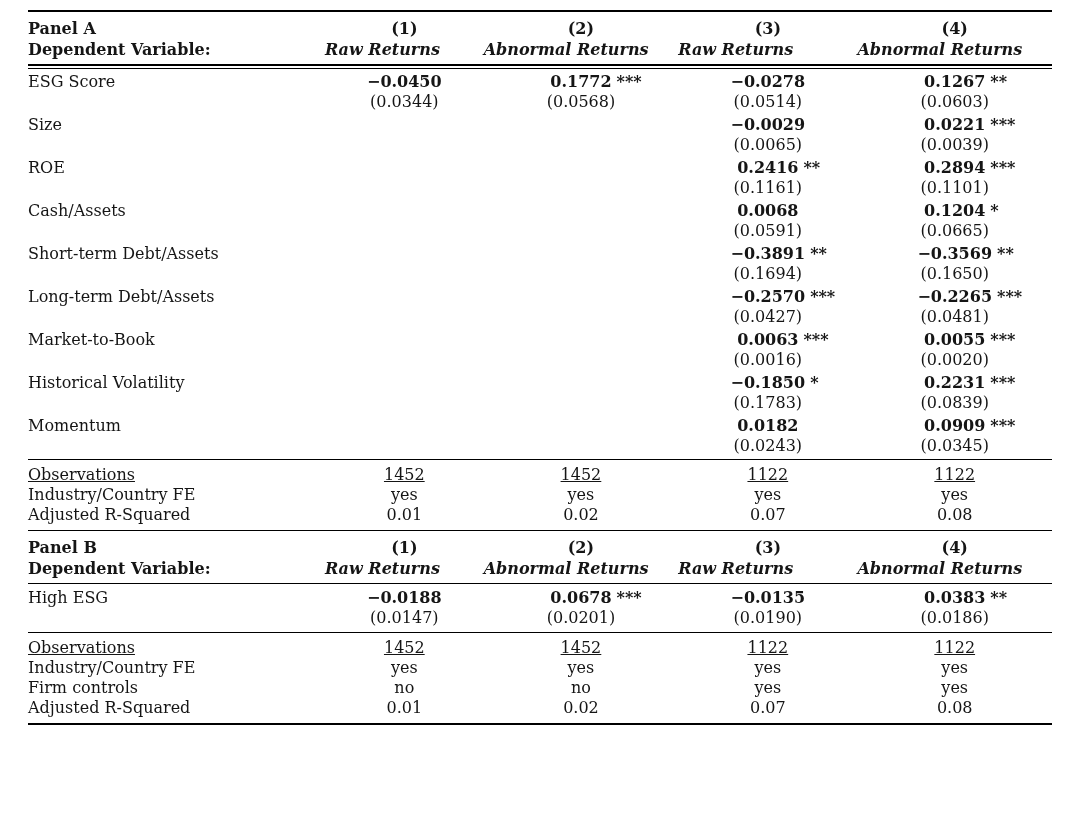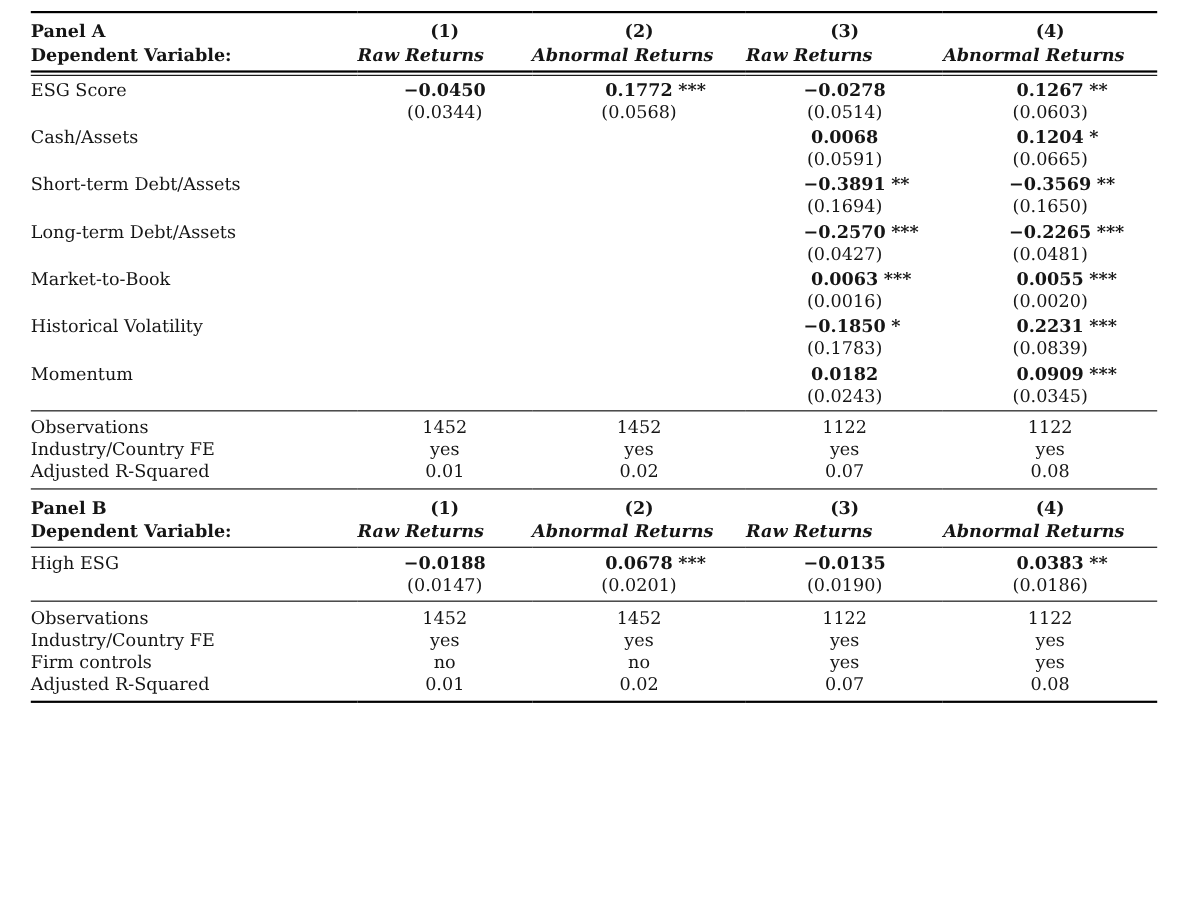--- a/index.html
+++ b/index.html
@@ -48,21 +48,21 @@
   }
   tr.var-row td { padding-bottom: 3px; }
   tr.var-row.first td { padding-top: 3px; margin-top: 13px; }
   .coef { position: relative; white-space: nowrap; font-weight: bold; }
   .stars {
     position: absolute;
     padding-left: 5px;
     white-space: nowrap;
   }
   tr.stat-row td { line-height: 20px; }
-  tr.stat-row.first td { padding-top: 5px; }
+  tr.stat-row.first td { padding-top: 5px; text-decoration: underline; }
   tr.stat-row.last td { padding-bottom: 5px; }
   tr.coef-row td { padding-top: 4px; }
   tr.coef-row.end td { padding-bottom: 4px; }
 </style>
 </head>
 <body>
 
 <div class="table-wrap">
 <table class="reg-table">
   <colgroup>
@@ -105,21 +105,47 @@
       <td class="val">
         <div class="coef"><span>−0.0278</span><span class="stars"></span></div>
         <div class="se">(0.0514)</div>
       </td>
       <td class="val">
         <div class="coef"><span>0.1267</span><span class="stars">**</span></div>
         <div class="se">(0.0603)</div>
       </td>
     </tr>
 
-
+    <tr class="var-row">
+      <td class="lbl">Size</td>
+      <td class="val"></td>
+      <td class="val"></td>
+      <td class="val">
+        <div class="coef"><span>−0.0029</span><span class="stars"></span></div>
+        <div class="se">(0.0065)</div>
+      </td>
+      <td class="val">
+        <div class="coef"><span>0.0221</span><span class="stars">***</span></div>
+        <div class="se">(0.0039)</div>
+      </td>
+    </tr>
+
+    <tr class="var-row">
+      <td class="lbl">ROE</td>
+      <td class="val"></td>
+      <td class="val"></td>
+      <td class="val">
+        <div class="coef"><span>0.2416</span><span class="stars">**</span></div>
+        <div class="se">(0.1161)</div>
+      </td>
+      <td class="val">
+        <div class="coef"><span>0.2894</span><span class="stars">***</span></div>
+        <div class="se">(0.1101)</div>
+      </td>
+    </tr>
 
 
     <tr class="var-row">
       <td class="lbl">Cash/Assets</td>
       <td class="val"></td>
       <td class="val"></td>
       <td class="val">
         <div class="coef"><span>0.0068</span><span class="stars"></span></div>
         <div class="se">(0.0591)</div>
       </td>

